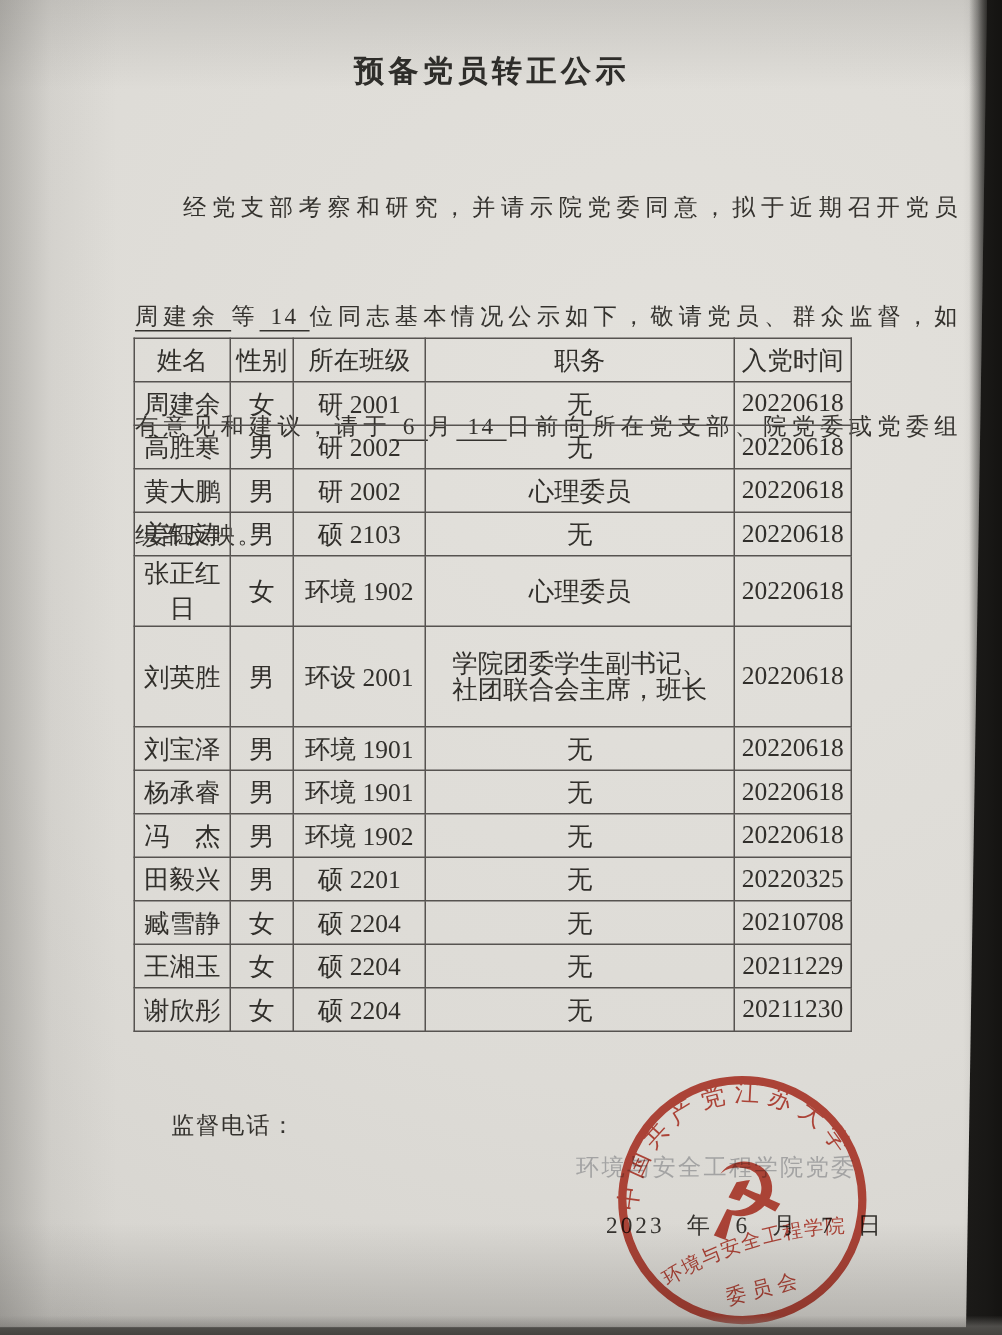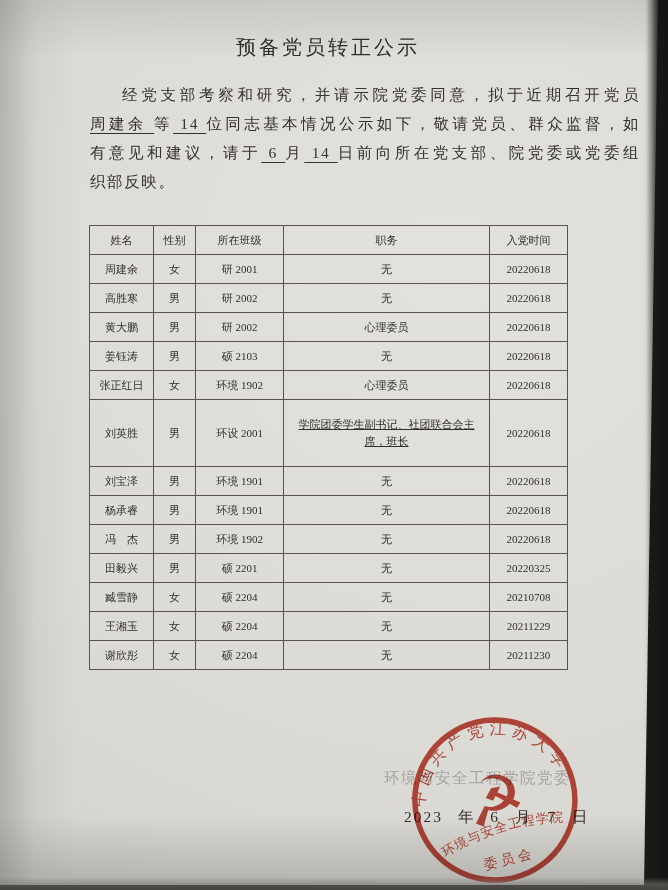--- a/index.html
+++ b/index.html
@@ -23,43 +23,43 @@
     position:absolute;top:0;left:646px;width:22px;height:890px;
     background:linear-gradient(to right, rgba(20,19,17,0) 0%, rgba(24,23,21,0.8) 55%, #141311 100%);
   }
   .photo-edge-bottom{
     position:absolute;left:0;top:877px;width:668px;height:13px;
     background:linear-gradient(to bottom, rgba(60,58,55,0) 0%, rgba(125,123,119,0.55) 55%, #45433f 100%);
   }
   .content{position:absolute;inset:0;color:#35332f;}
   .title{
     position:absolute;top:34px;left:88px;width:480px;
-    text-align:center;font-size:20px;font-weight:400;letter-spacing:3px;color:#2e2d2a;
+    text-align:center;font-size:20px;font-weight:700;letter-spacing:3px;color:#2e2d2a;
   }
   .para{
     position:absolute;top:80px;left:90px;width:550px;
     font-size:15.5px;line-height:29px;letter-spacing:1.6px;color:#34322e;
   }
-  .para-line{text-align:justify;}
+  .para-line{text-align:justify;margin-top:44px;}
   .para-line.just{text-align-last:justify;}
   .para-line.indent{text-indent:32px;}
   .u{text-decoration:underline;text-underline-offset:4px;}
   table.roster{
     position:absolute;top:225px;left:89px;width:478px;
     border-collapse:collapse;table-layout:fixed;
-    font-size:11px;color:#312f2b;
+    font-size:17px;color:#312f2b;
   }
   .roster th,.roster td{
     border:1px solid #565350;font-weight:normal;text-align:center;
     padding:0;overflow:hidden;
   }
   .roster thead tr{height:29px;}
   .roster tbody tr{height:29px;}
   .roster tbody tr.tall{height:44px;}
-  .roster tbody tr.tall td.pos{line-height:17px;padding:16px 12px;text-decoration:underline;}
+  .roster tbody tr.tall td.pos{line-height:17px;padding:16px 12px;}
   .contact{
     position:absolute;top:682px;left:114px;
     font-size:15.5px;line-height:27.5px;letter-spacing:1.2px;color:#34322e;white-space:pre;
   }
   .sig-org{
     position:absolute;top:768px;left:384px;
     font-size:15.5px;letter-spacing:1.5px;color:#a3a3a3;
   }
   .sig-date{
     position:absolute;top:807px;left:404px;
@@ -194,20 +194,21 @@
           <td>谢欣彤</td>
           <td>女</td>
           <td>硕 2204</td>
           <td class="pos">无</td>
           <td>20211230</td>
         </tr>
       </tbody>
   </table>
 
   <div class="contact">
+    <div>监督电话：</div>
     
   </div>
 
   <div class="sig-org">环境与安全工程学院党委</div>
   <div class="sig-date">2023 年 6 月 7 日</div>
 
   <svg class="seal" viewBox="0 0 186 179" xmlns="http://www.w3.org/2000/svg">
     <circle cx="93" cy="89" r="80" fill="none" stroke="#c03a2c" stroke-width="5.5"></circle>
     <path id="seal-arc-top" d="M 25,119 A 72,72 0 1 1 161,119" fill="none"></path>
     <path id="seal-arc-inner" d="M 29,133 Q 93,112 157,127" fill="none"></path>

